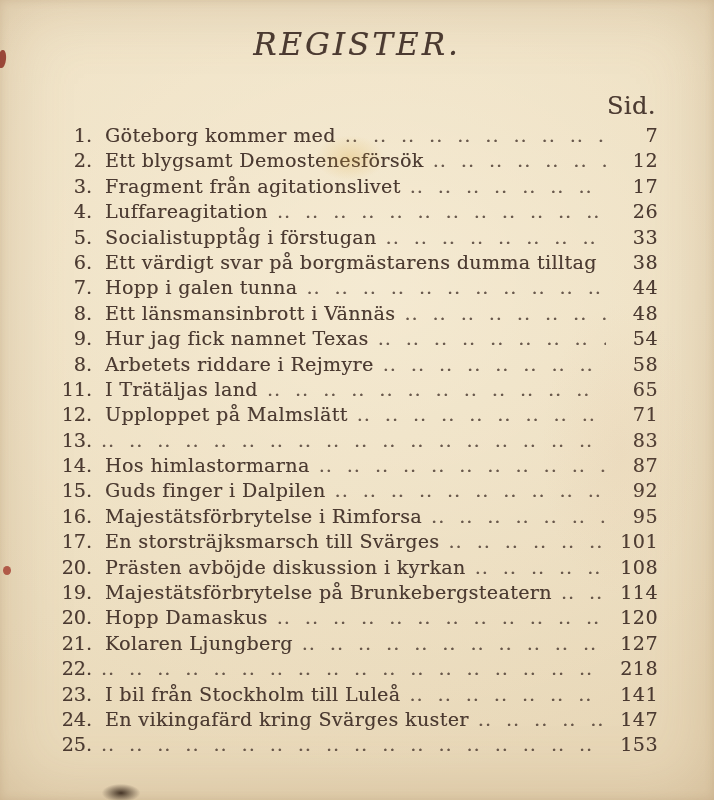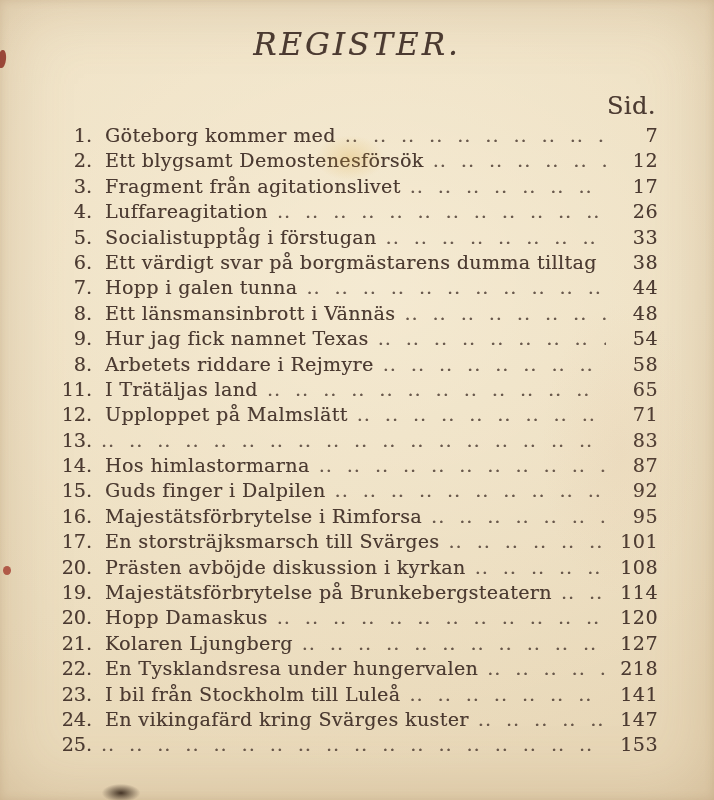--- a/index.html
+++ b/index.html
@@ -203,21 +203,20 @@
 
   <div class="row">
     <span class="num">21.</span>
     <span class="entry-title">Kolaren Ljungberg</span>
     <span class="leader">.. .. .. .. .. .. .. .. .. .. .. .. .. .. .. .. .. .. .. .. .. .. .. .. .. .. .. .. .. .. .. .. .. .. .. .. .. .. .. .. </span>
     <span class="pageno">127</span>
   </div>
 
   <div class="row">
     <span class="num">22.</span>
-    <span class="entry-title">En Tysklandsresa under hungervalen</span>
     <span class="leader">.. .. .. .. .. .. .. .. .. .. .. .. .. .. .. .. .. .. .. .. .. .. .. .. .. .. .. .. .. .. .. .. .. .. .. .. .. .. .. .. </span>
     <span class="pageno">218</span>
   </div>
 
   <div class="row">
     <span class="num">23.</span>
     <span class="entry-title">I bil från Stockholm till Luleå</span>
     <span class="leader">.. .. .. .. .. .. .. .. .. .. .. .. .. .. .. .. .. .. .. .. .. .. .. .. .. .. .. .. .. .. .. .. .. .. .. .. .. .. .. .. </span>
     <span class="pageno">141</span>
   </div>

